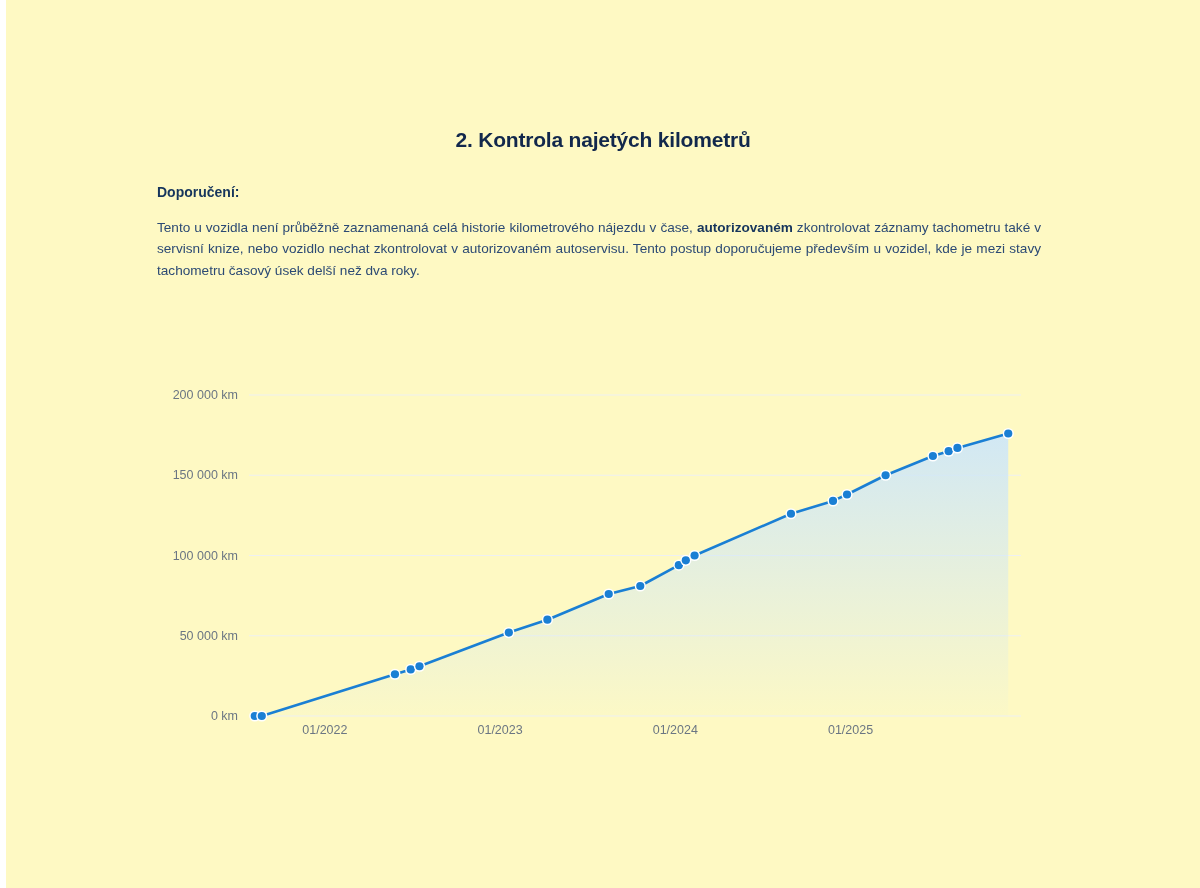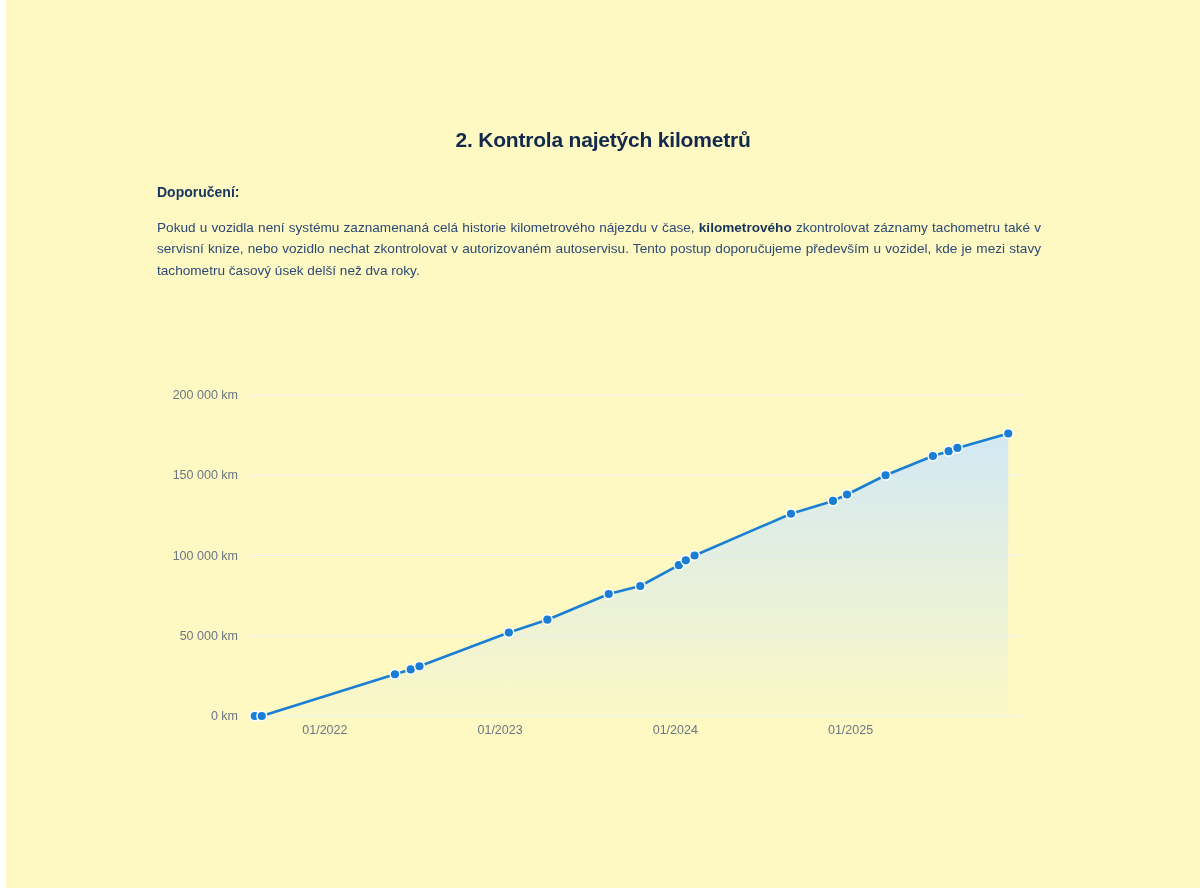--- a/index.html
+++ b/index.html
@@ -81,21 +81,21 @@
 <div class="page">
 
   <div class="doc-title">2. Kontrola najetých kilometrů</div>
 
   <div class="text-col">
 
 
     <p class="label-bold">Doporučení:</p>
 
 
-    <p class="para"><span>Pokud u vozidla není systému zaznamenaná celá historie kilometrového nájezdu v čase, </span><strong>kilometrového</strong><span> zkontrolovat záznamy tachometru také v servisní knize, nebo vozidlo nechat zkontrolovat v autorizovaném autoservisu. Tento postup doporučujeme především u vozidel, kde je mezi stavy tachometru časový úsek delší než dva roky.</span></p>
+    <p class="para"><span>Tento u vozidla není průběžně zaznamenaná celá historie kilometrového nájezdu v čase, </span><strong>autorizovaném</strong><span> zkontrolovat záznamy tachometru také v servisní knize, nebo vozidlo nechat zkontrolovat v autorizovaném autoservisu. Tento postup doporučujeme především u vozidel, kde je mezi stavy tachometru časový úsek delší než dva roky.</span></p>
 
   </div>
 
   <div class="chart-wrap">
     <svg class="chart-svg" id="chart" width="1200" height="370">
         <defs>
           <linearGradient id="areaGrad" x1="0" y1="0" x2="0" y2="1">
             <stop offset="0%" stop-color="#cfe7f7" stop-opacity="0.95"></stop>
             <stop offset="55%" stop-color="#cfe7f7" stop-opacity="0.45"></stop>
             <stop offset="100%" stop-color="#cfe7f7" stop-opacity="0.05"></stop>

